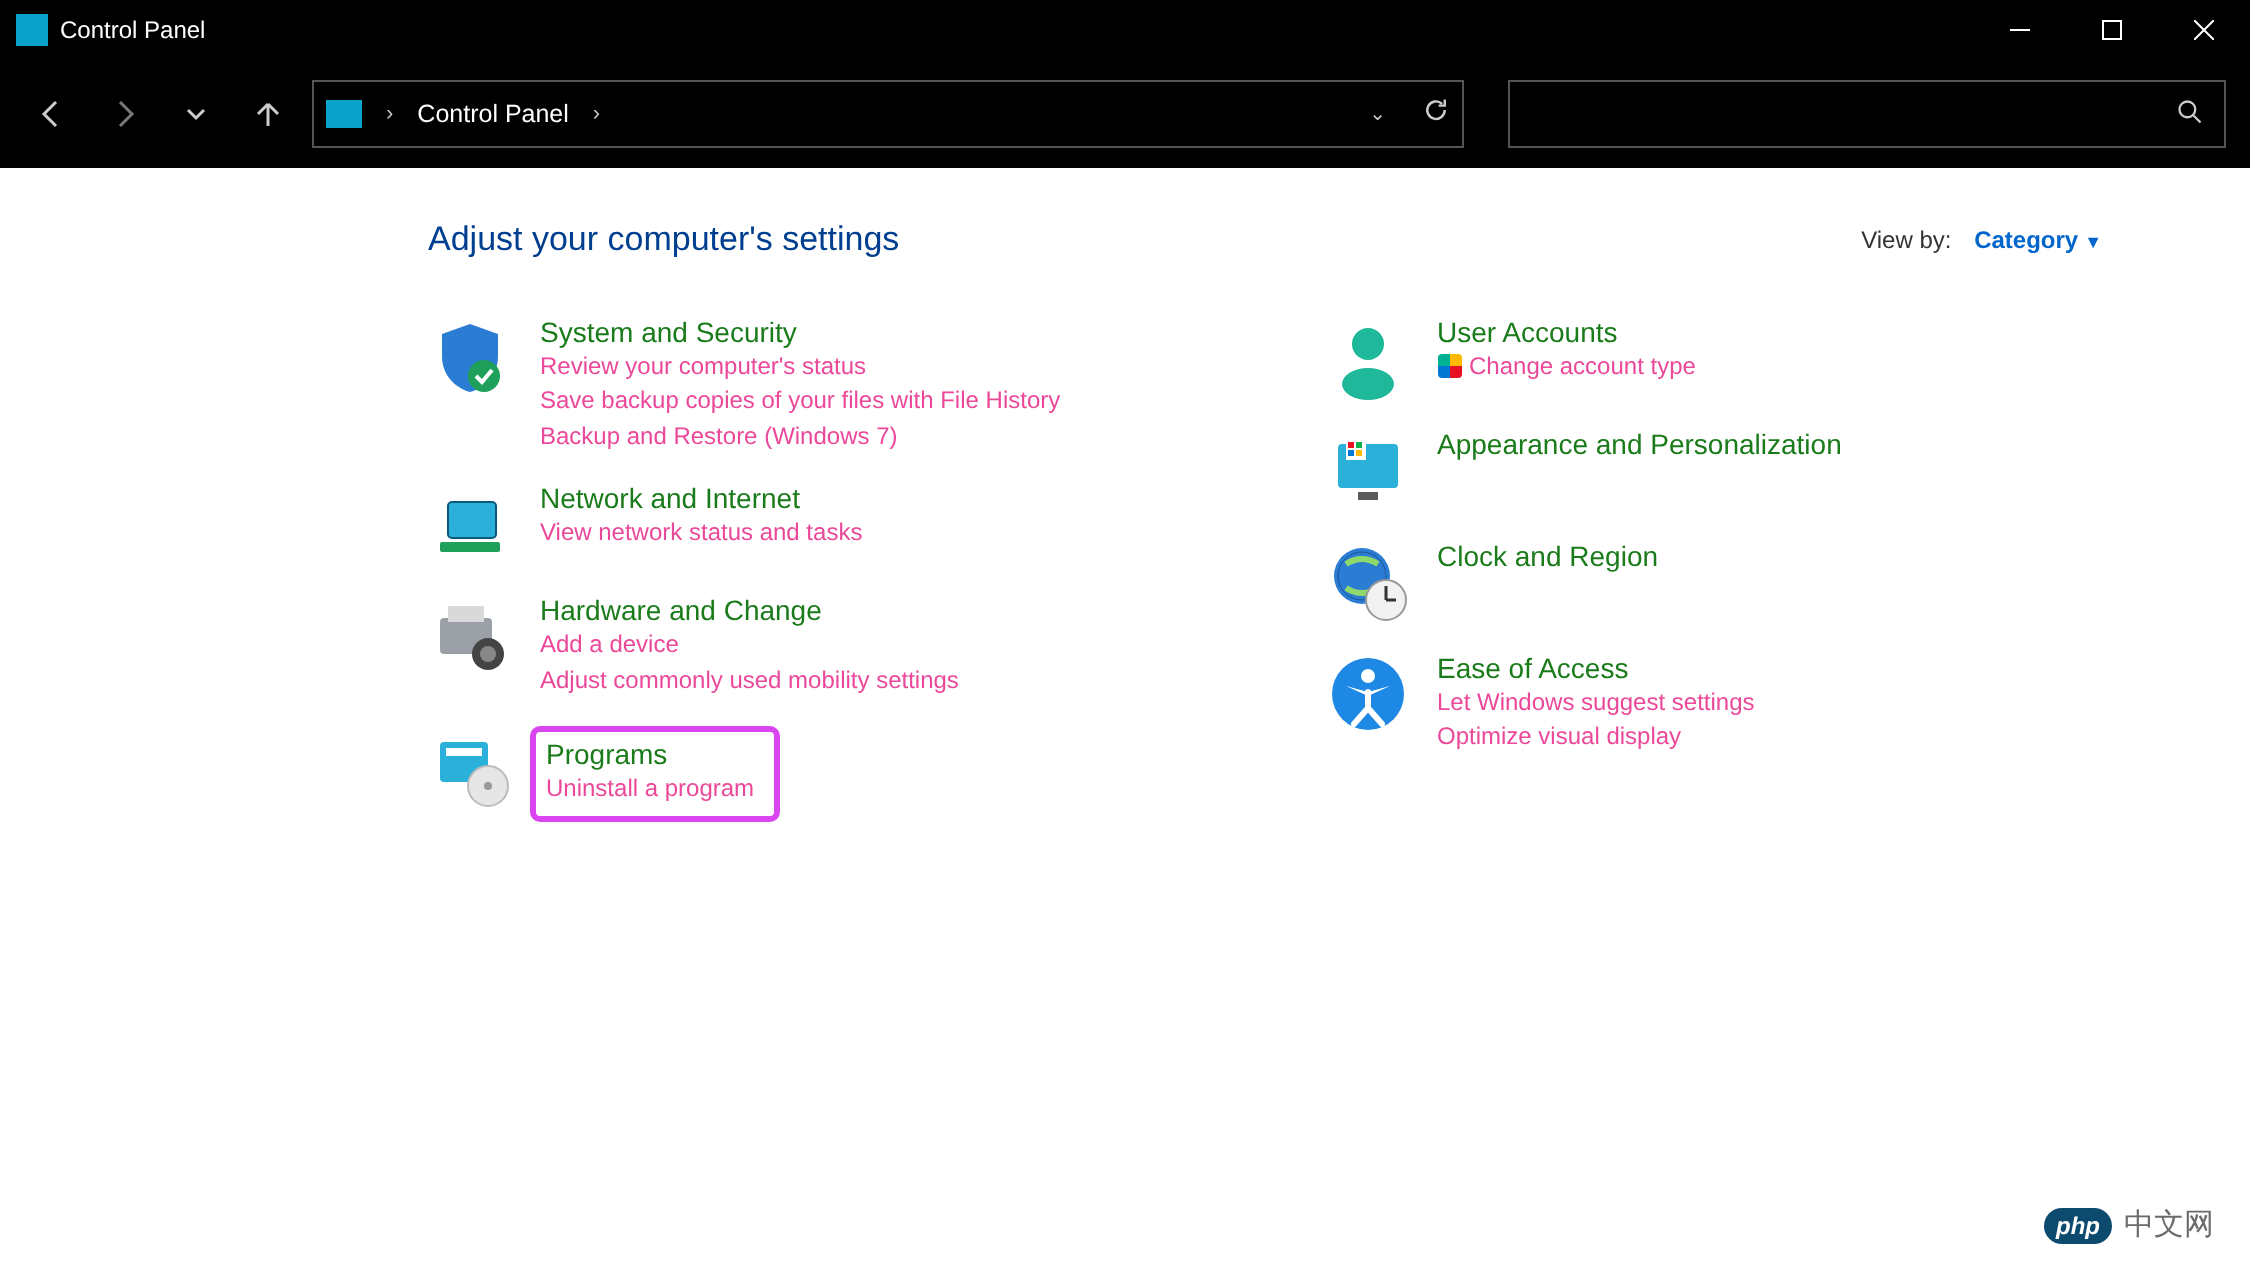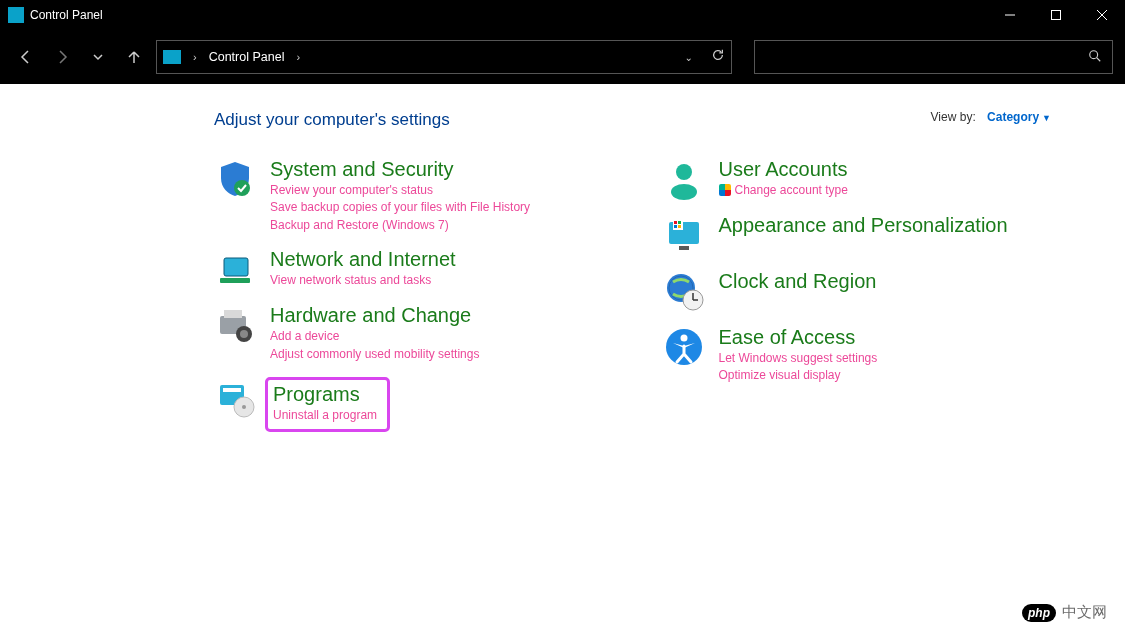--- a/index.html
+++ b/index.html
@@ -37,49 +37,49 @@
     flex: 1; height: 34px; border: 1px solid #555; display: flex; align-items: center;
     padding: 0 10px; margin-left: 14px;
   }
   .search-input {
     flex: 1; background: transparent; border: none; outline: none; color: #fff; font-size: 12.5px;
   }
   .search-icon { color: #ccc; font-size: 12px; }
 
   
   .content { padding: 26px 74px 0 214px; color: #000; }
-  .content-header { display: flex; justify-content: space-between; margin-bottom: 28px; }
+  .content-header { display: flex; justify-content: space-between; align-items: center; margin-bottom: 28px; }
   .heading { color: #003e8f; font-size: 17px; font-weight: 400; }
   .viewby { font-size: 12px; color: #333; }
   .viewby .link { color: #0066cc; margin-left: 8px; font-weight: bold; }
   .viewby .caret { color: #0066cc; font-size: 9px; margin-left: 3px; }
 
   .columns { display: flex; gap: 60px; }
   .col { flex: 1; }
 
   .category { display: flex; gap: 14px; margin-bottom: 14px; align-items: flex-start; }
   .cat-icon { width: 42px; height: 42px; flex-shrink: 0; display: flex; align-items: center; justify-content: center; }
   .cat-body { padding-top: 0px; }
-  .cat-title { color: #1a7b1a; font-size: 20px; font-weight: 400; margin-bottom: 1px; }
+  .cat-title { color: #1a7b1a; font-size: 14px; font-weight: 400; margin-bottom: 1px; }
   .cat-link { color: #ec4899; font-size: 12px; display: block; line-height: 1.45; cursor: pointer; }
   .cat-link.shield::before {
     content: ""; display: inline-block; width: 12px; height: 12px; margin-right: 4px;
     background: conic-gradient(#ffb900 0 25%, #e81123 0 50%, #0078d4 0 75%, #00b294 0);
     border-radius: 2px; vertical-align: -2px;
   }
 
   .highlight-box { border: 3px solid #d946ef; border-radius: 5px; padding: 3px 10px 5px 5px; margin-left: -5px; display: inline-block; }
 
   
   .watermark {
     position: absolute; right: 18px; bottom: 12px; font-size: 15px; color: #6b6b6b; font-weight: 500;
     display: flex; align-items: center; gap: 6px;
   }
   .watermark-logo {
-    background: #000000; color: #fff; font-weight: 700; font-size: 12px;
+    background: #0c4a6e; color: #fff; font-weight: 700; font-size: 12px;
     padding: 2px 6px; border-radius: 10px; font-style: italic;
   }
 </style>
 </head>
 <body>
 
 <div class="titlebar">
   <div class="titlebar-left">
     <span class="titlebar-icon"></span>
     <span class="titlebar-label">Control Panel</span>

